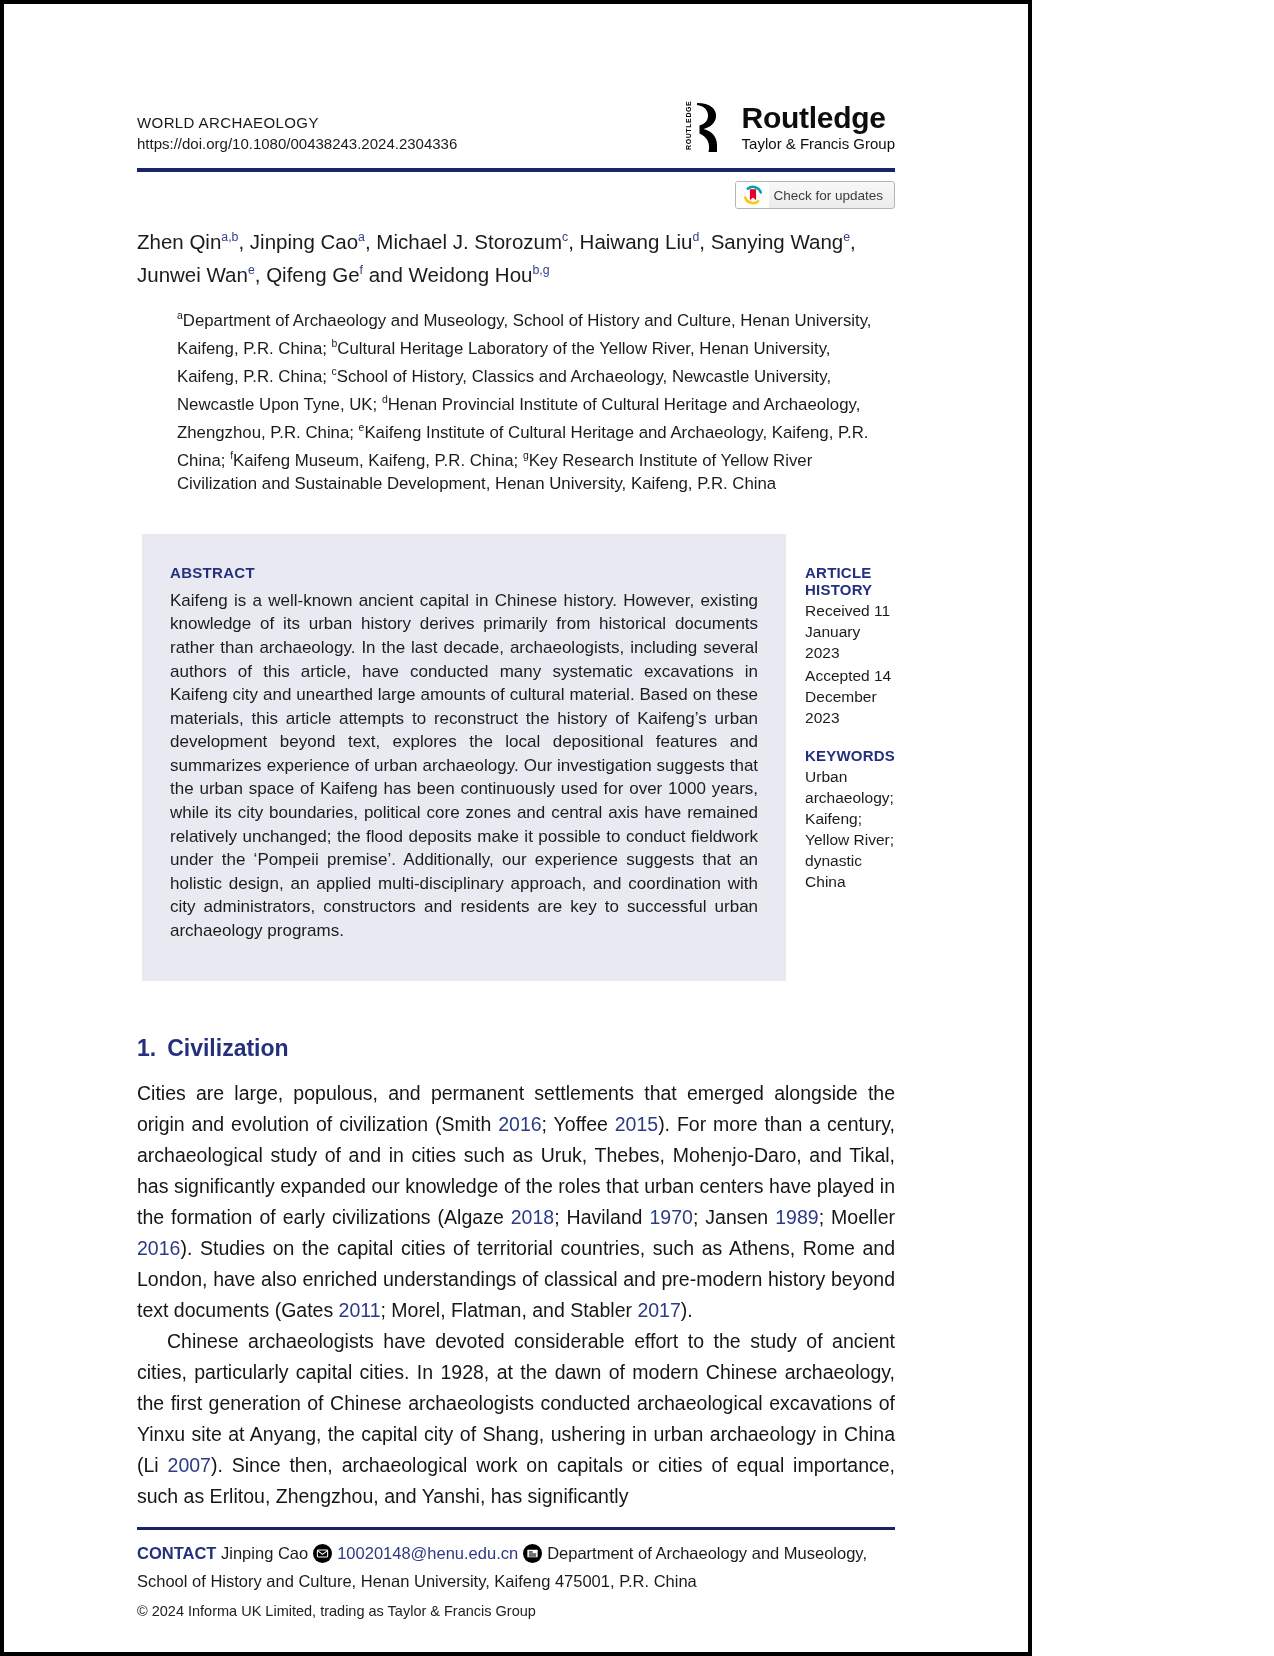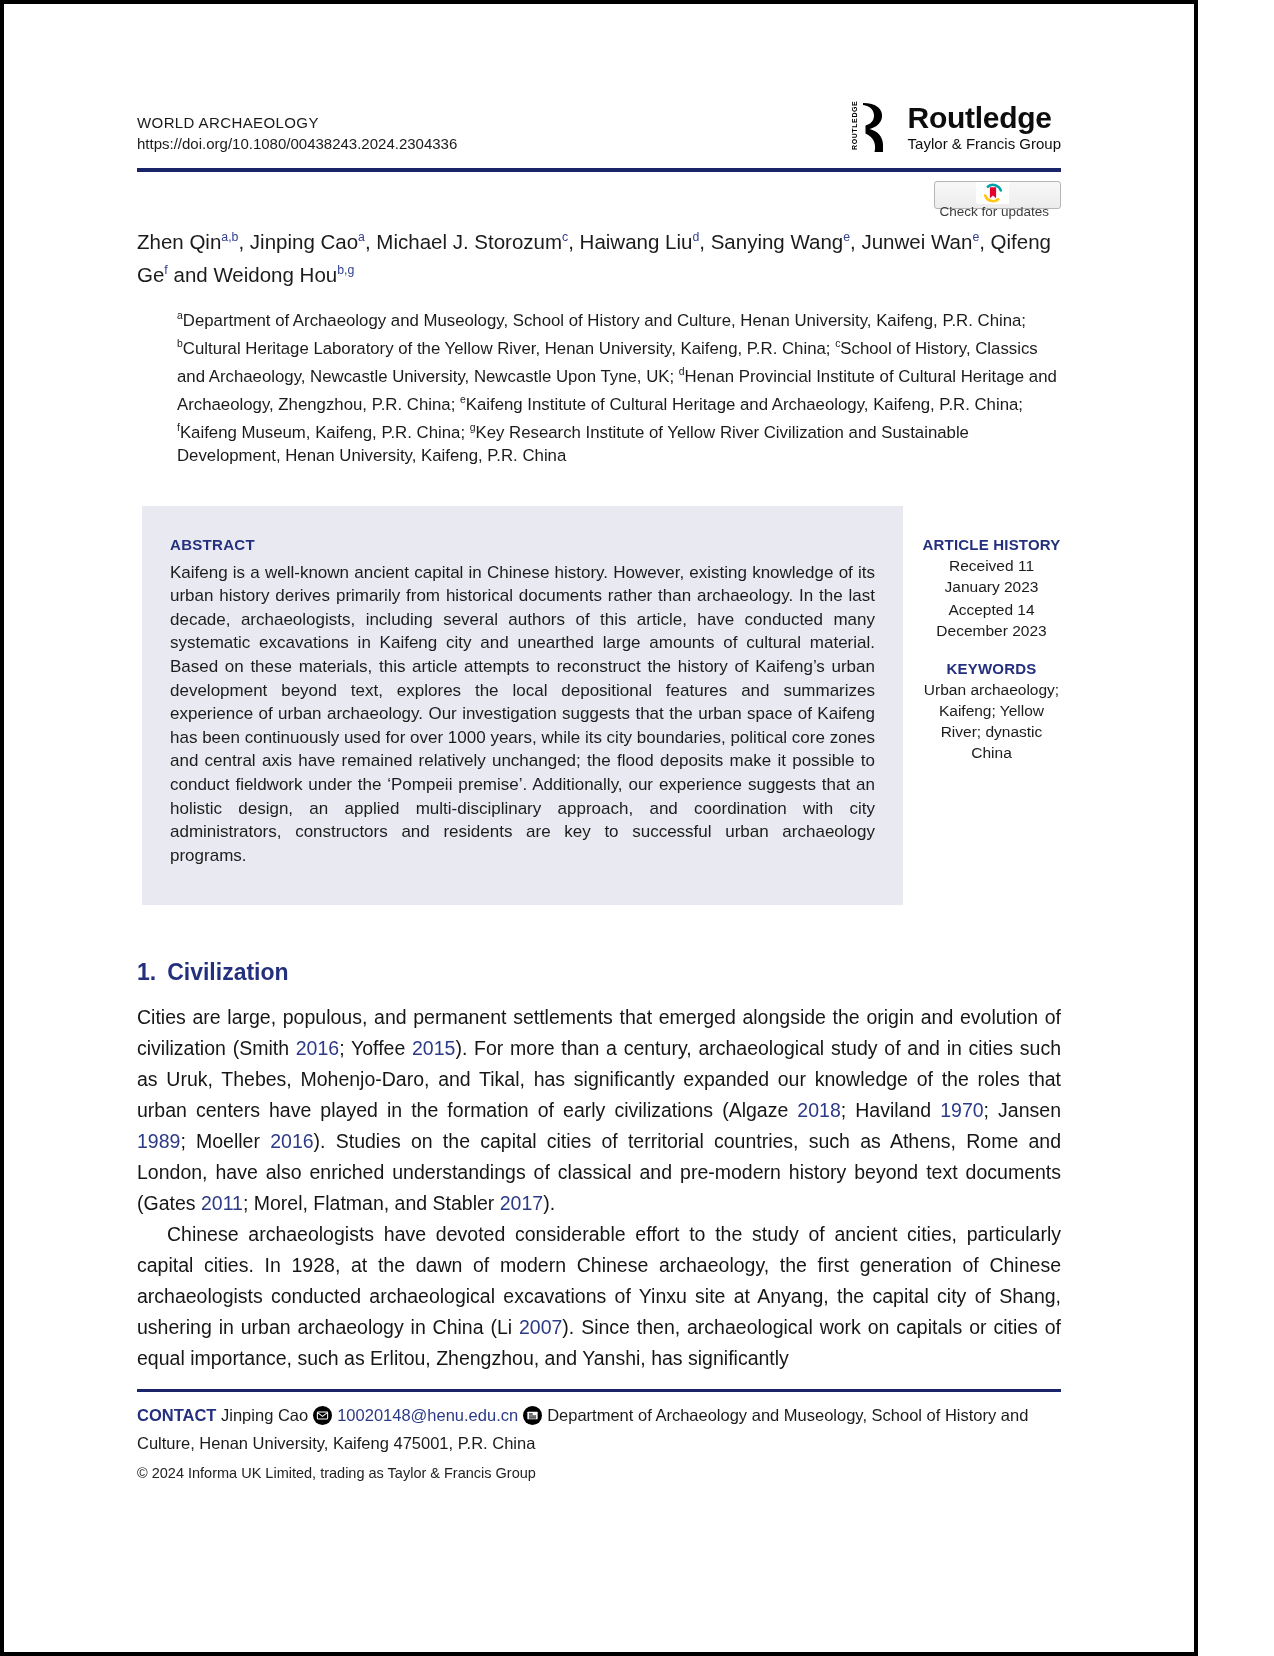--- a/index.html
+++ b/index.html
@@ -1,21 +1,21 @@
 <!DOCTYPE html>
 <html><head>
 <meta charset="utf-8">
 <style>
   * { margin:0; padding:0; box-sizing:border-box; }
   html,body { background:#ffffff; }
   body { font-family:"Liberation Sans", sans-serif; color:#1a1a1a; }
 
   .page {
     position:relative;
-    width:1198px; height:1656px;
+    width:1032px; height:1656px;
     border:4px solid #000;
     background:#fff;
     padding:0 133px;
     overflow:hidden;
   }
 
   
   .masthead { margin-top:98px; display:flex; justify-content:space-between; align-items:flex-end; }
   .journal-name { font-size:15px; letter-spacing:.4px; color:#1a1a1a; }
   .journal-doi  { font-size:15px; margin-top:4px; color:#1a1a1a; }
@@ -31,21 +31,21 @@
   .logo-text .logo-tagline { font-size:15px; color:#0d0d0d; margin-top:2px; }
 
   .rule-top { height:4px; background:#1b2468; border:none; margin-top:16px; }
 
   
   .badge-row { display:flex; justify-content:flex-end; margin-top:9px; }
   .update-badge {
     display:inline-flex; align-items:center;
     border:1px solid #b5b5b5; border-radius:3px;
     background:linear-gradient(#f8f8f8,#ececec);
-    height:28px; padding-right:11px; cursor:pointer;flex-direction:column;
+    height:28px; padding-right:11px; cursor:pointer;
   }
   .update-badge .icon-wrap { background:#fff; height:26px; display:flex; align-items:center; padding:0 5px 0 6px; border-radius:2px 0 0 2px; }
   .update-badge .badge-label { font-size:13.5px; color:#3c3c3c; padding-left:4px; }
 
   
   .article-title {
     margin-top:26px;
     font-size:29px; line-height:39px; font-weight:bold;
     color:#24307e; letter-spacing:-.2px; max-width:1000px;
   }
@@ -57,21 +57,21 @@
   
   .abstract-grid { display:flex; margin-top:38px; }
   .abstract-box {
     width:761px; margin-left:5px;
     background:#e9eaf1;
     padding:30px 28px 38px 28px;
   }
   .abstract-heading { font-size:15px; font-weight:bold; color:#24307e; letter-spacing:.3px; }
   .abstract-text { margin-top:8px; font-size:17px; line-height:23.6px; text-align:justify; color:#1c1c1c; }
 
-  .meta-col { flex:1; margin-left:19px; padding-top:30px;text-align:center; }
+  .meta-col { flex:1; margin-left:19px; padding-top:30px; }
   .meta-heading { font-size:15px; font-weight:bold; color:#24307e; letter-spacing:.2px; }
   .meta-heading.kw { margin-top:19px; }
   .meta-line { font-size:15.5px; line-height:21px; color:#1b1b1b; margin-top:2px; }
 
   
   .section-heading { margin-top:54px; font-size:23px; font-weight:bold; color:#24307e; }
   .section-heading .sec-num { margin-right:11px; }
   .body-para { margin-top:16px; font-size:19.5px; line-height:31px; text-align:justify; color:#161616; }
   .body-para.indented { margin-top:0; text-indent:30px; }
   .cite { color:#2c3a86; cursor:pointer; }

